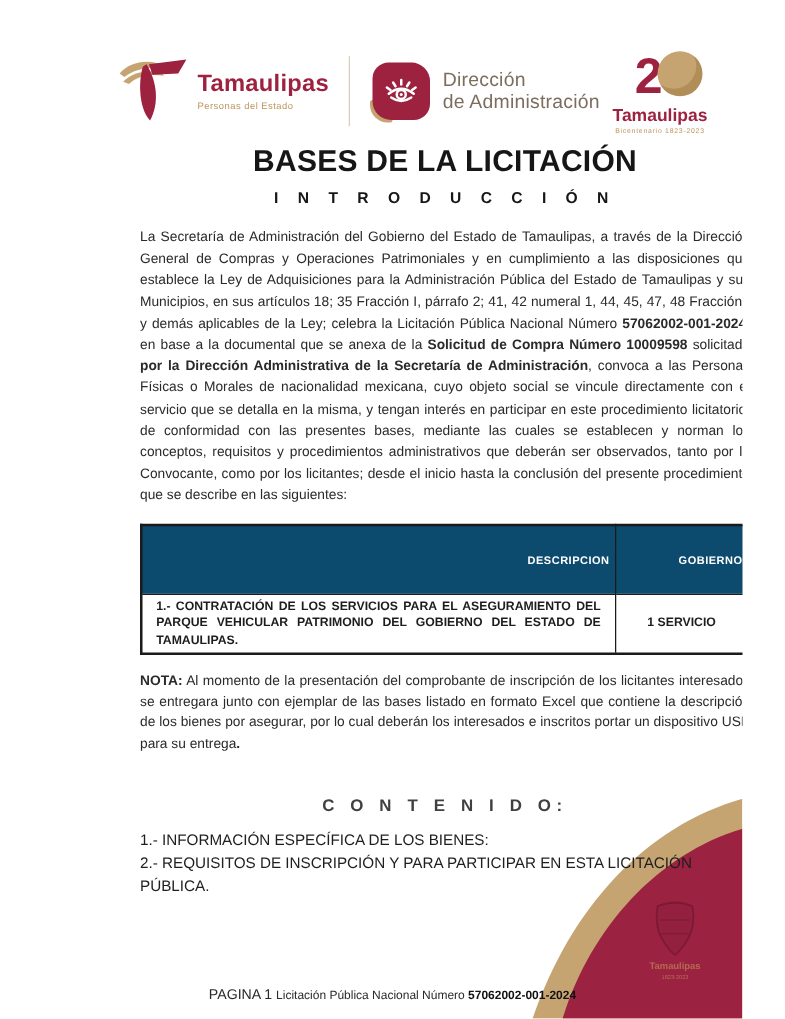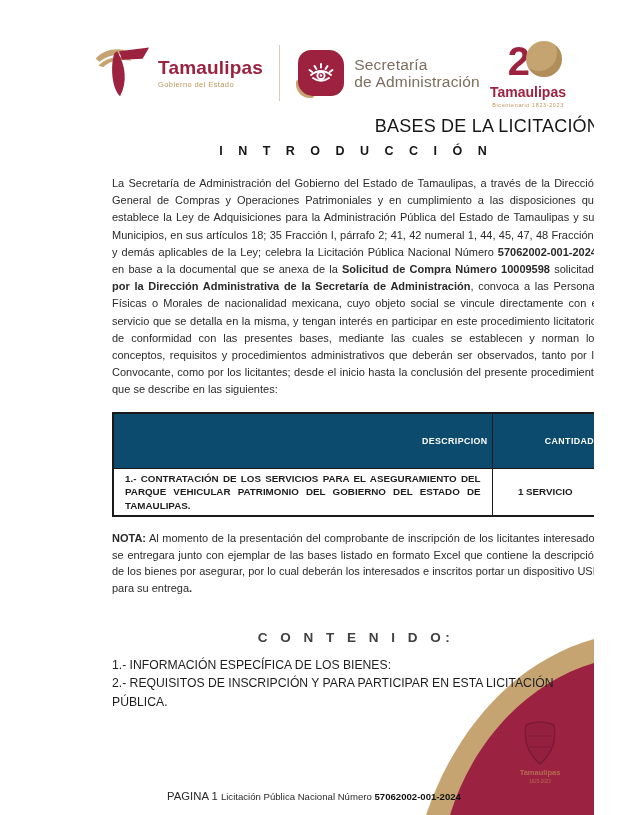--- a/index.html
+++ b/index.html
@@ -25,21 +25,21 @@
   .logo-center .words { font-size:15.5px; color:#7C6E5E; line-height:17px; letter-spacing:.2px; }
   .logo-right { margin-left:auto; text-align:center; width:96px; }
   .logo-right .num-row { position:relative; height:44px; display:flex; justify-content:center; align-items:center; }
   .logo-right .num { font-size:40px; font-weight:bold; color:#9D2240; line-height:40px; letter-spacing:-2px; }
   .gold-zero { position:absolute; top:2px; right:14px; width:36px; height:36px; border-radius:50%;
                background:#C5A472; box-shadow:inset -5px -6px 0 rgba(140,100,40,.35); }
   .logo-right .brand { font-size:14px; font-weight:bold; color:#9D2240; margin-top:1px; }
   .logo-right .sub { font-size:5.5px; color:#BC955C; letter-spacing:.6px; margin-top:2px; }
   
   .content { position:absolute; top:116px; left:78px; width:488px; z-index:2; }
-  .doc-title { text-align:right; font-size:18px; font-weight:normal; color:#161616; letter-spacing:.2px; }
+  .doc-title { text-align:center; font-size:24px; font-weight:bold; color:#161616; letter-spacing:.2px; }
   .doc-subtitle { text-align:center; font-size:12.5px; font-weight:bold; color:#161616;
                   letter-spacing:6px; margin-top:7px; }
   .intro { margin-top:17px; font-size:11px; line-height:17.2px; text-align:justify; color:#2A2A2A; }
   .section-heading { margin-top:15px; font-size:12.6px; font-weight:bold; line-height:23.5px;
                      text-align:center; color:#161616; padding:0 2px; }
   
   table.items { width:100%; margin-top:13px; border-collapse:collapse; border:2px solid #1A1A1A; }
   table.items th { background:#0c4a6e; color:#ffffff; font-size:8.8px; font-weight:bold;
                    letter-spacing:.4px; padding:22px 4px; border:1.4px solid #1A1A1A; text-align:right; }
   table.items td { font-size:9.8px; font-weight:bold; color:#1D1D1D; border:1.4px solid #1A1A1A;
@@ -71,21 +71,21 @@
       <span>
         <svg width="60" height="54" viewBox="0 0 64 56">
           <path d="M5,15 C14,4 32,2 44,9 L46,11 C33,8 18,11 9,18 Z" fill="#C5A472"></path>
           <path d="M8,22 C17,13 31,11 41,15 L43,17 C31,15 20,17 13,24 Z" fill="#C5A472"></path>
           <polygon points="30,7 62,3 55,15 33,16" fill="#9D2240"></polygon>
           <path d="M28,7 C37,22 39,40 31,55 C21,45 21,20 25,9 Z" fill="#9D2240"></path>
         </svg>
       </span>
       <span class="words">
         <div class="brand">Tamaulipas</div>
-        <div class="sub">Gobierno del Estado</div>
+        <div class="sub">Personas del Estado</div>
       </span>
     </div>
 
     <div class="logo-divider"></div>
 
     <div class="logo-center">
       <span class="sec-icon-wrap">
         <span class="sec-leaf"></span>
         <span class="sec-icon">
           <svg width="30" height="26" viewBox="0 0 30 26">
@@ -97,21 +97,21 @@
               <line x1="8.5" y1="6" x2="10.4" y2="9"></line>
               <line x1="21.5" y1="6" x2="19.6" y2="9"></line>
               <line x1="3.5" y1="10" x2="6.3" y2="12"></line>
               <line x1="26.5" y1="10" x2="23.7" y2="12"></line>
             </g>
             <circle cx="15" cy="15.5" r="1.2" fill="#ffffff"></circle>
           </svg>
         </span>
       </span>
       <span class="words">
-        <div>Secretaría</div>
+        <div>Dirección</div>
         <div>de Administración</div>
       </span>
     </div>
 
     <div class="logo-right">
       <div class="num-row">
         <span class="num">2</span>
           <span class="num">0</span>
         <span class="gold-zero"></span>
       </div>
@@ -137,21 +137,21 @@
     <div class="doc-title">BASES DE LA LICITACIÓN</div>
     <div class="doc-subtitle">I N T R O D U C C I Ó N</div>
 
     <p class="intro"><span>La Secretaría de Administración del Gobierno del Estado de Tamaulipas, a través de la  Dirección General de Compras y Operaciones Patrimoniales y en cumplimiento a las disposiciones que establece la Ley de Adquisiciones para la Administración Pública del Estado de Tamaulipas y sus Municipios, en sus artículos 18; 35 Fracción I, párrafo 2; 41, 42 numeral 1,  44, 45, 47, 48 Fracción I y demás aplicables de la Ley; celebra la Licitación Pública Nacional Número </span><b>57062002-001-2024,</b><span> en base a la documental que se anexa de la </span><b>Solicitud de Compra Número 10009598</b><span>  solicitada </span><b>por la Dirección Administrativa de la Secretaría de Administración</b><span>, convoca a las Personas Físicas o Morales de nacionalidad mexicana, cuyo objeto social se vincule directamente con el servicio que se detalla en la misma, y tengan interés en  participar en este procedimiento licitatorio, de conformidad con las presentes bases, mediante las cuales se establecen y norman los conceptos, requisitos y procedimientos administrativos que deberán ser observados, tanto por la Convocante, como por los licitantes; desde el inicio hasta la conclusión del presente procedimiento que se describe en las siguientes:</span></p>
 
 
     <table class="items">
       <thead>
         <tr>
           <th>DESCRIPCION</th>
-          <th>CANTIDAD</th>
+          <th>GOBIERNO</th>
         </tr>
       </thead>
       <tbody>
         <tr>
           <td class="desc">1.-  CONTRATACIÓN DE LOS SERVICIOS PARA EL ASEGURAMIENTO DEL PARQUE VEHICULAR PATRIMONIO DEL GOBIERNO DEL ESTADO DE TAMAULIPAS.</td>
           <td class="qty">1 SERVICIO</td>
         </tr>
       </tbody>
     </table>
 

